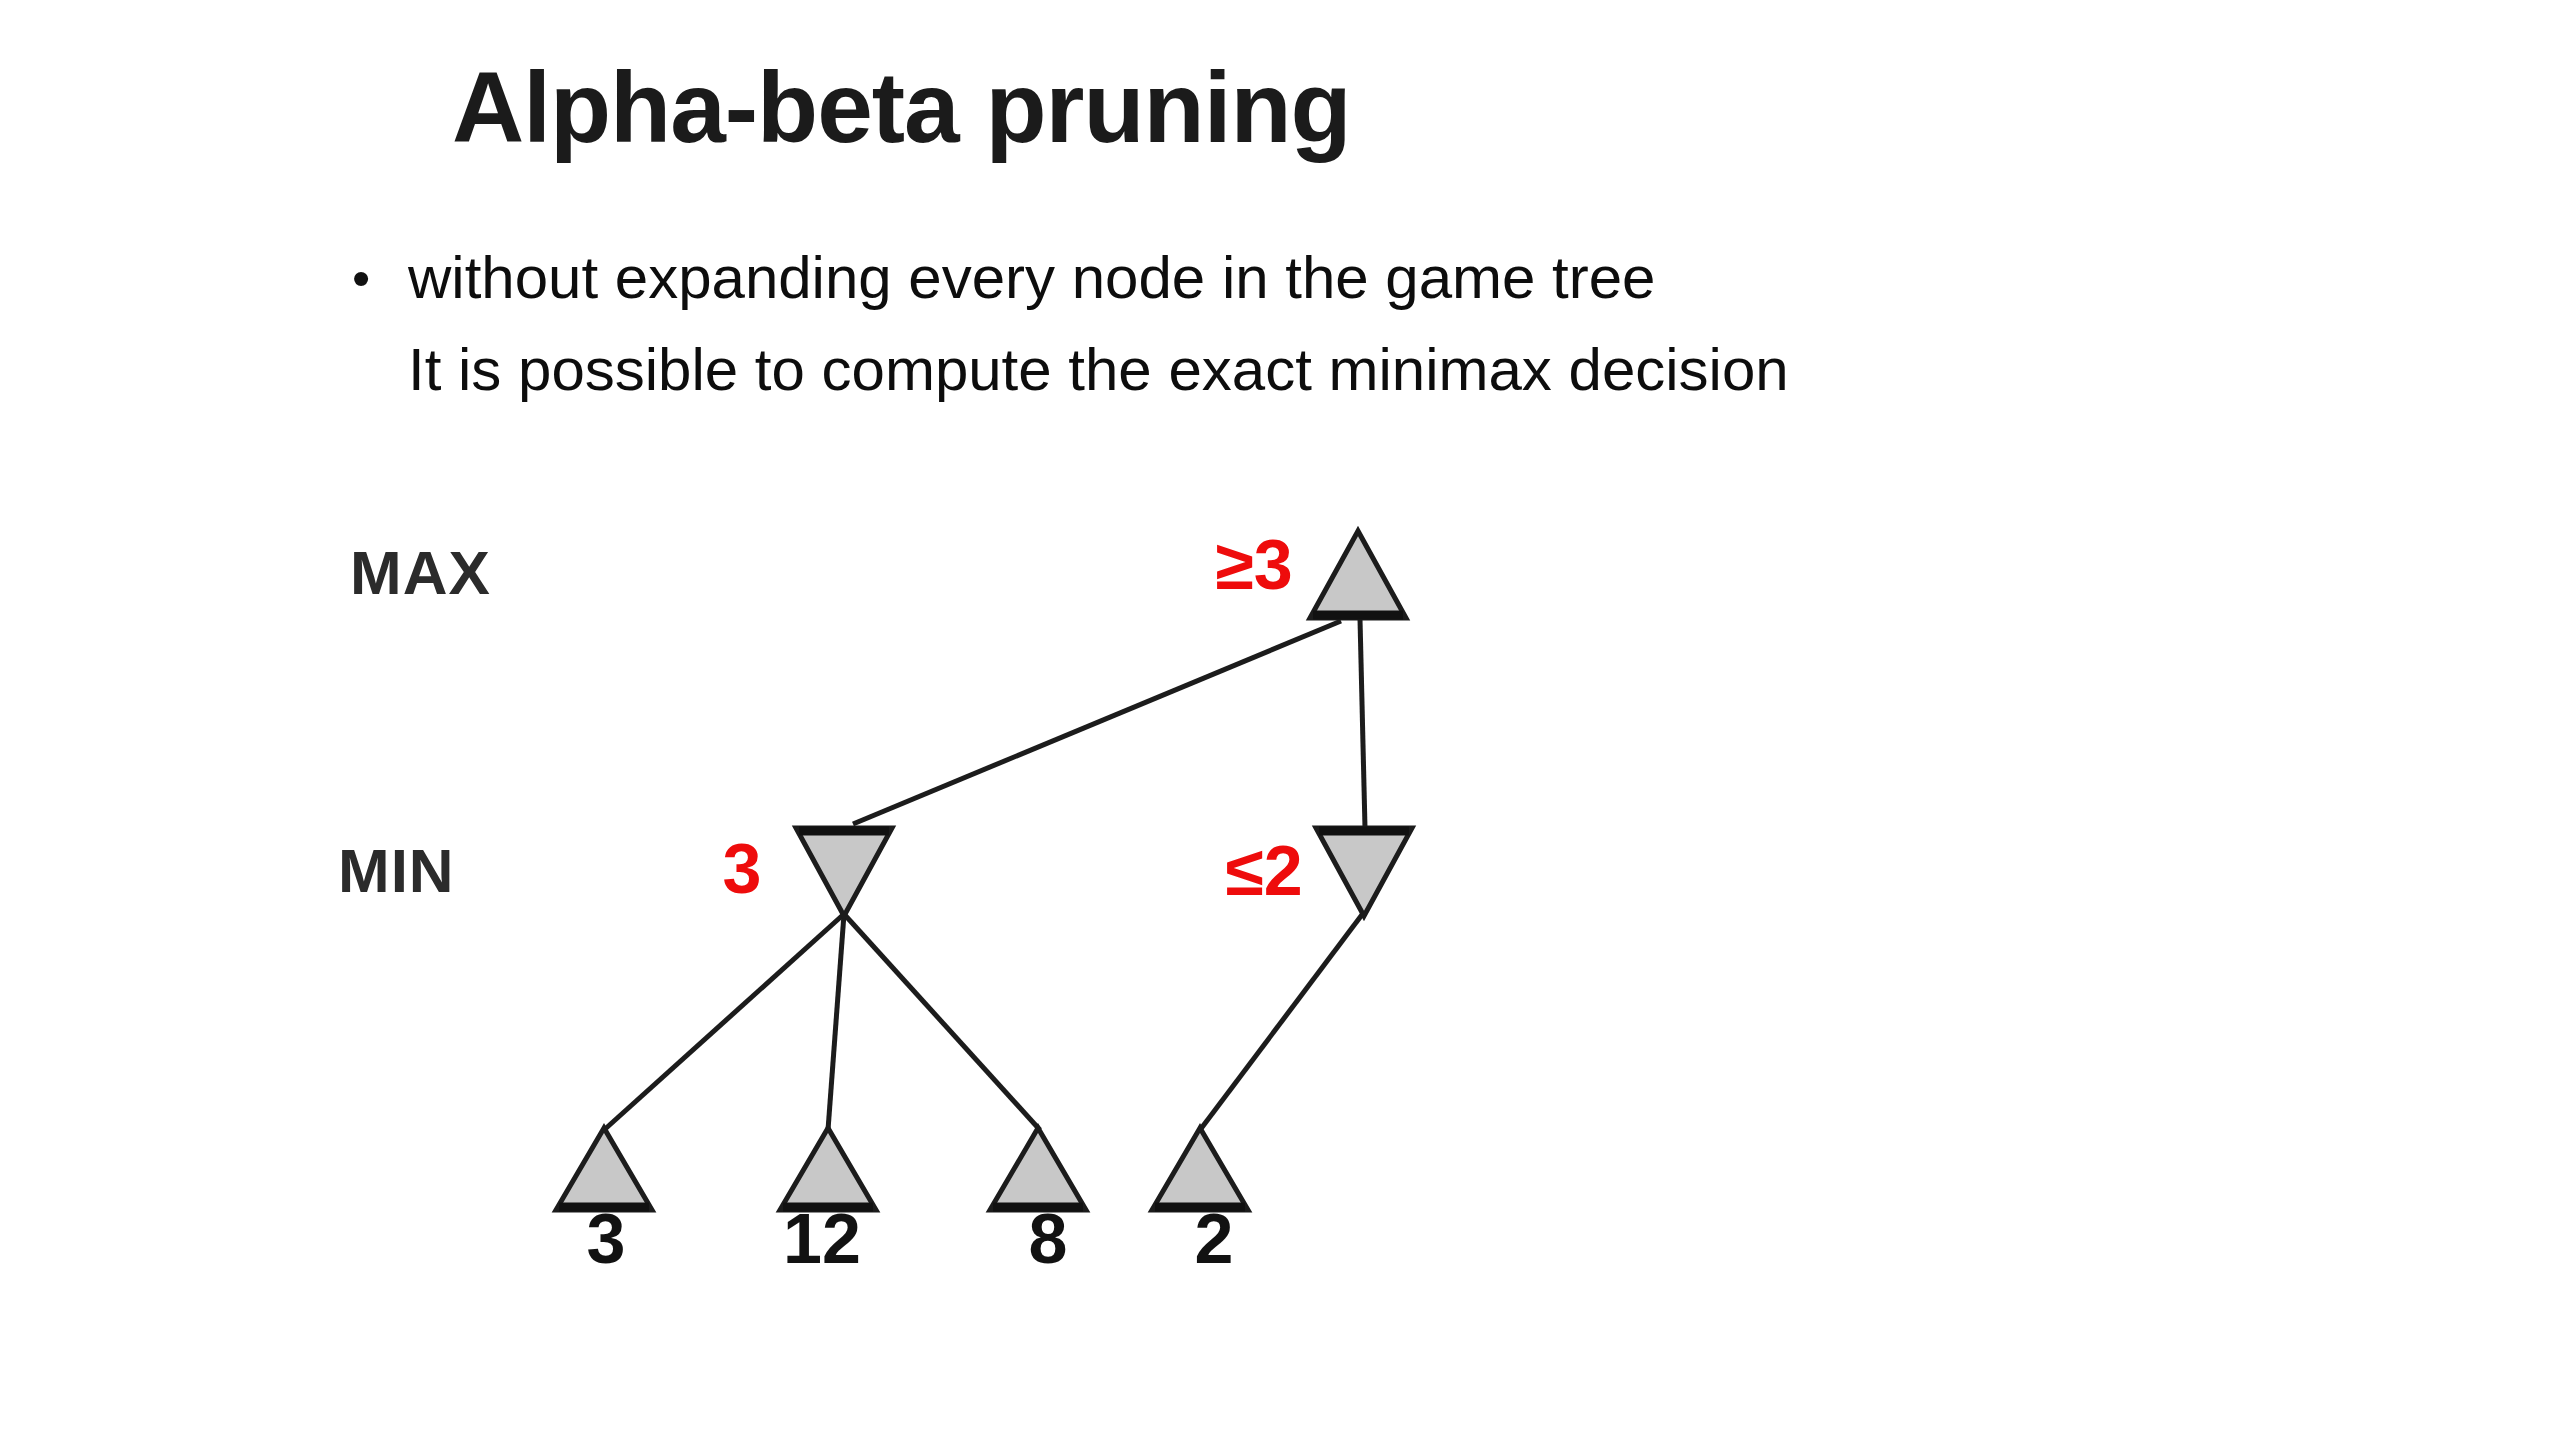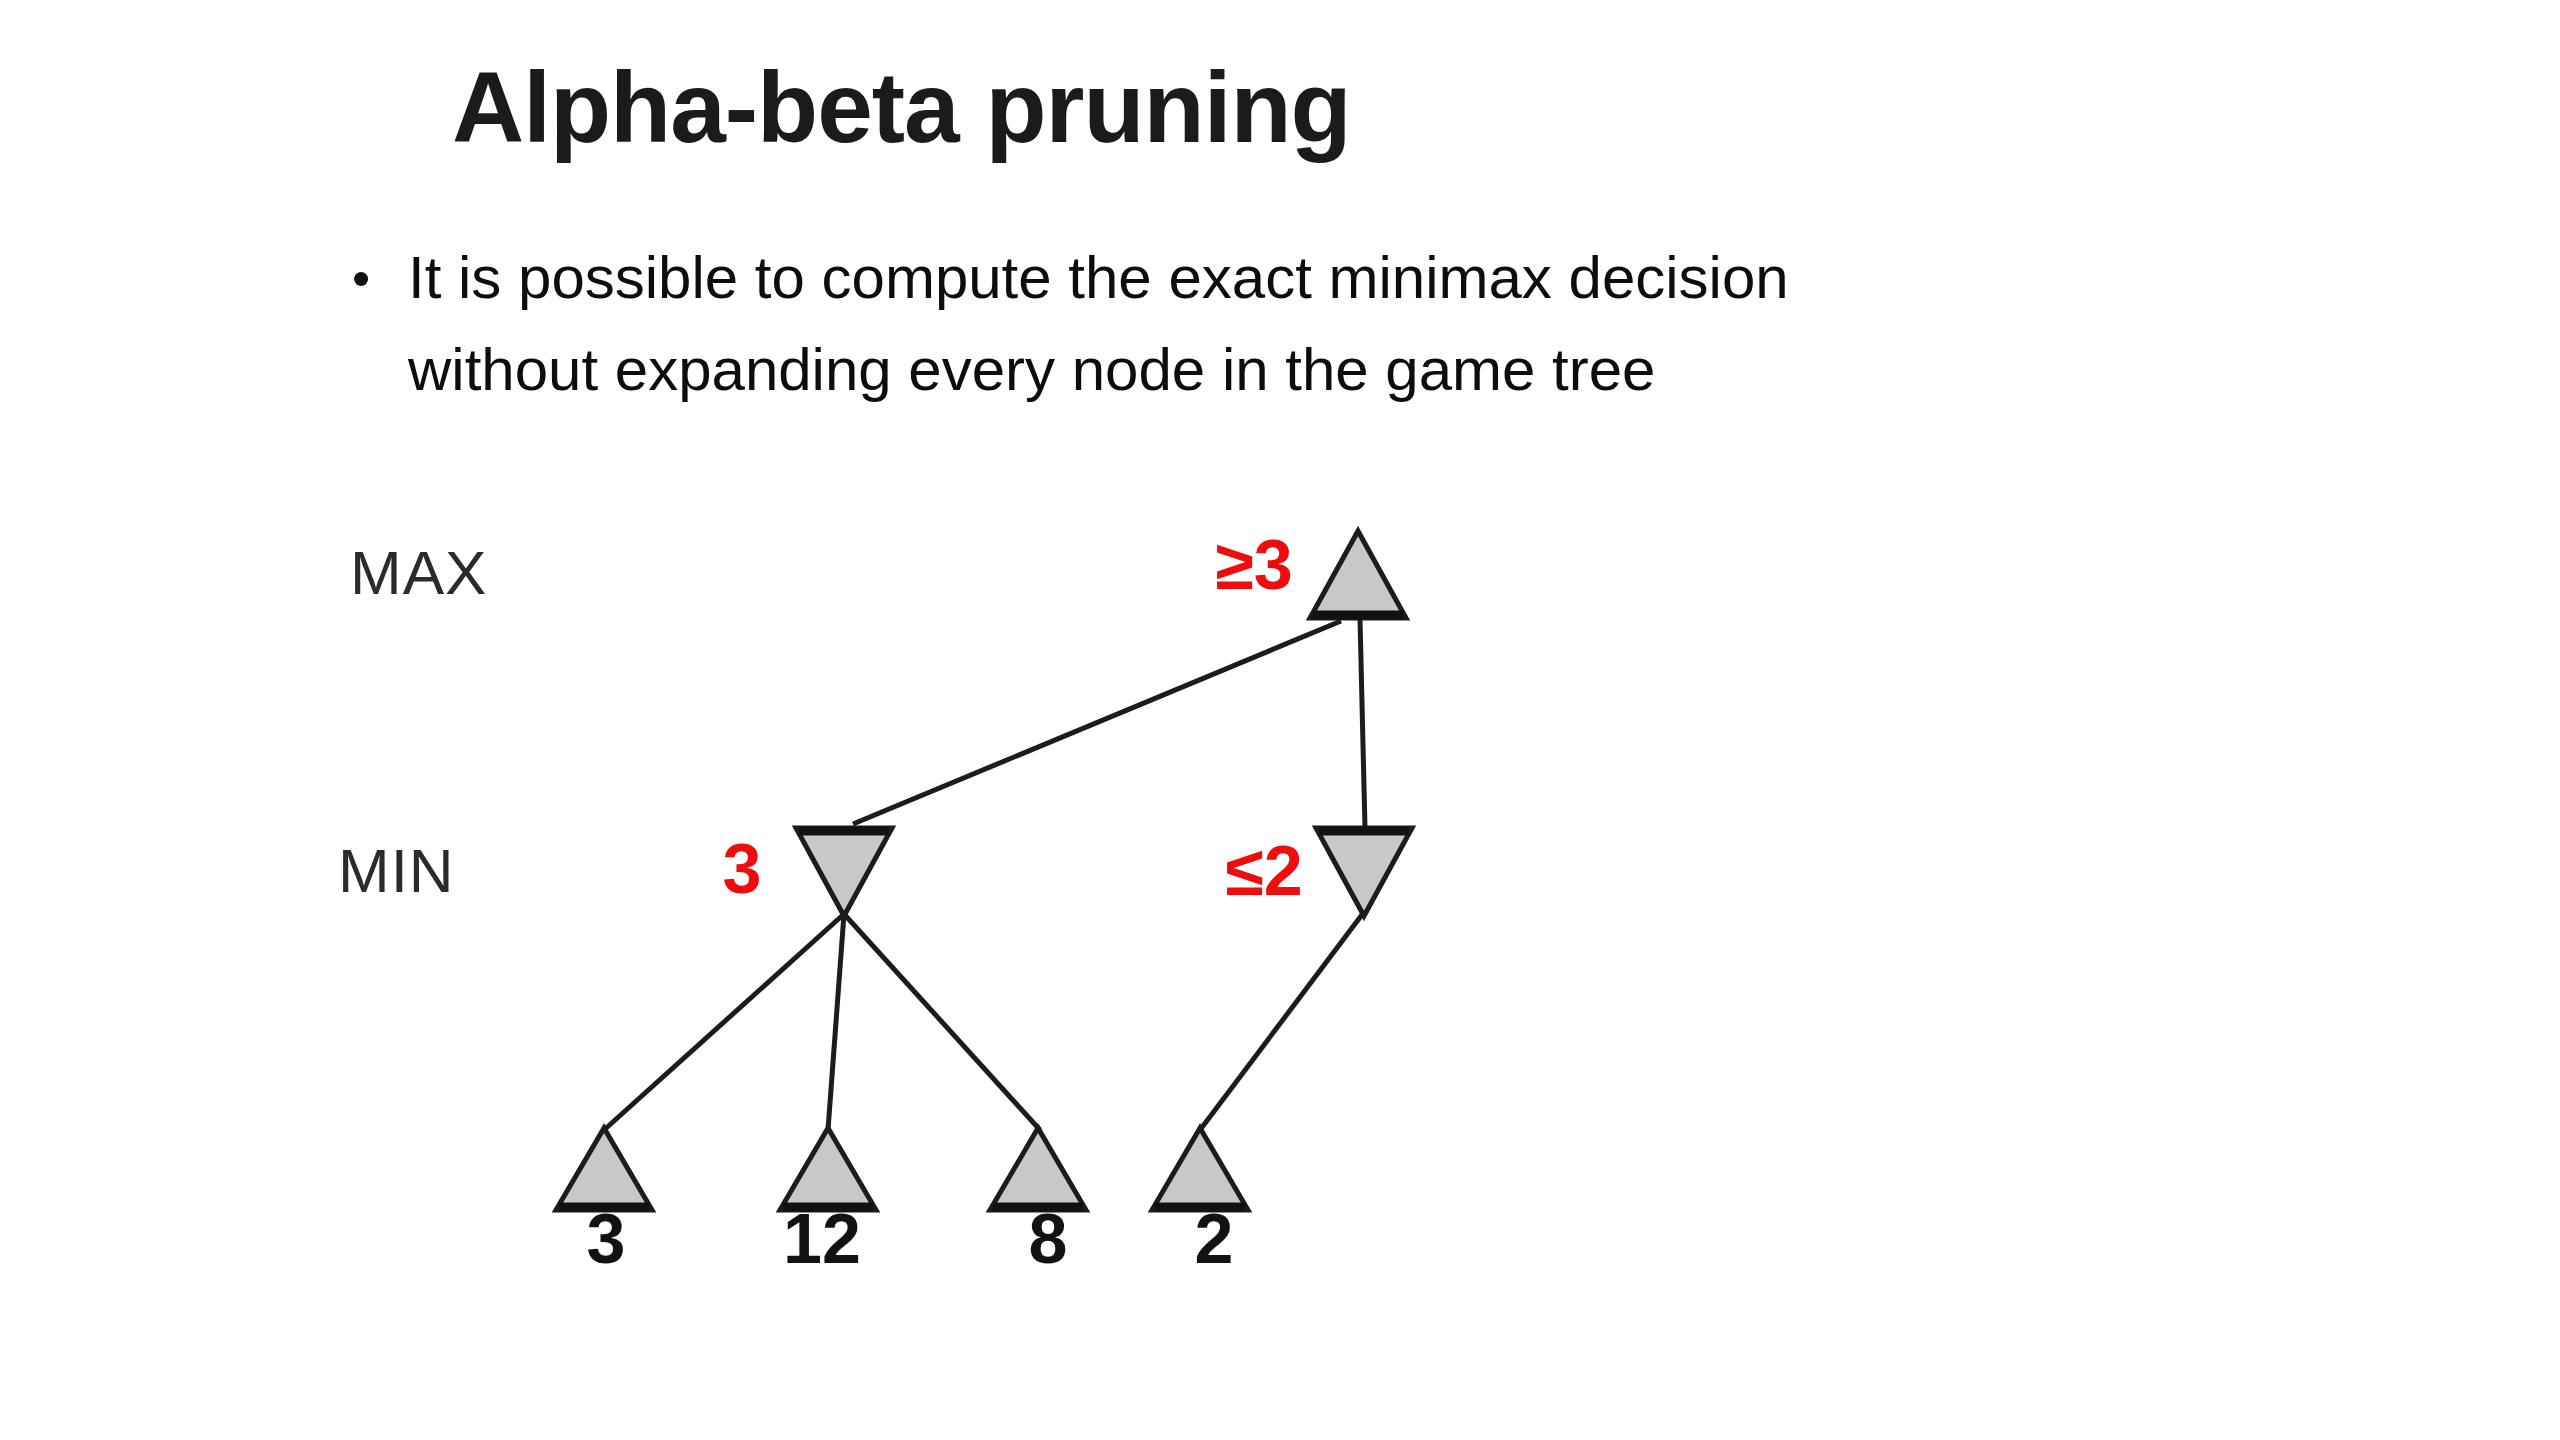--- a/index.html
+++ b/index.html
@@ -43,21 +43,21 @@
   }
   .bullet-lines {
     font-size: 60px;
     line-height: 92px;
     color: #0d0d0d;
     white-space: nowrap;
   }
 
   .row-label {
     font-size: 62px;
-    font-weight: 400;
+    font-weight: 700;
     color: #2b2b2b;
     letter-spacing: 1px;
     line-height: 1;
     white-space: nowrap;
   }
   .row-label.max { left: 350px; top: 542px; }
   .row-label.min { left: 338px; top: 840px; }
 
   .red-annot {
     font-size: 70px;
@@ -128,22 +128,22 @@
 
   <polygon class="node-tri" points="1200,1128 1152,1210 1248,1210"></polygon>
   <line class="accent-edge" x1="1155" y1="1207" x2="1245" y2="1207"></line>
 </svg>
 
 <div class="abs slide-title">Alpha-beta pruning</div>
 
 <div class="abs bullet-row">
   <div class="bullet-marker">•</div>
   <div>
+    <div class="bullet-lines">without expanding every node in the game tree</div>
     <div class="bullet-lines">It is possible to compute the exact minimax decision</div>
-    <div class="bullet-lines">without expanding every node in the game tree</div>
   </div>
 </div>
 
 <div class="abs row-label max">MAX</div>
 <div class="abs row-label min">MIN</div>
 
 <div class="abs red-annot" style="left:1254px; top:530px;">≥3</div>
 
 <div class="abs red-annot" style="left:742px; top:834px;">3</div>
 

